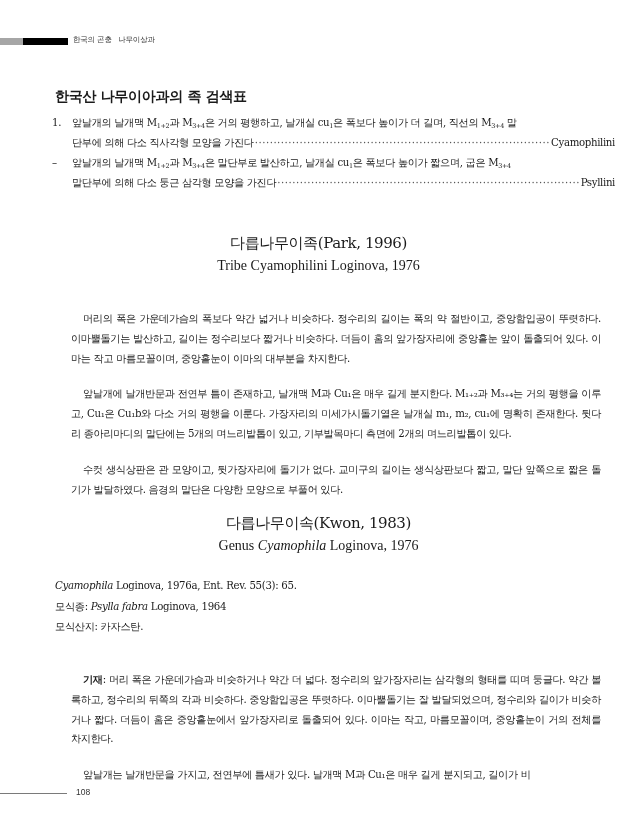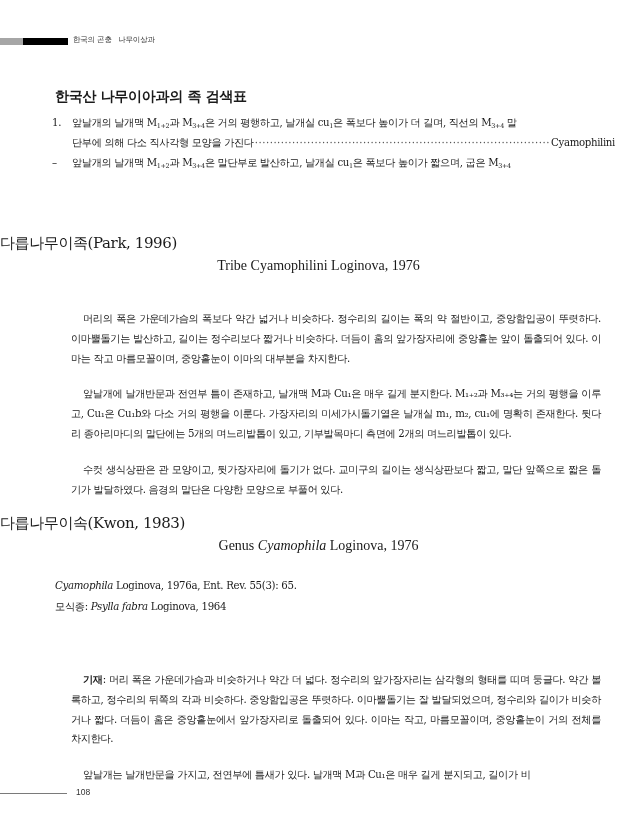--- a/index.html
+++ b/index.html
@@ -11,21 +11,21 @@
               font-size: 7.5px; color: #333; white-space: pre; letter-spacing: -0.2px; }
   .key-title { position: absolute; left: 55px; top: 88px; font-family: "DejaVu Sans", "Liberation Sans", sans-serif;
                font-weight: bold; font-size: 14px; letter-spacing: -0.3px; }
   .key { position: absolute; left: 52px; top: 113px; width: 563px; font-size: 10.2px; line-height: 20px; letter-spacing: -0.35px; }
   .key-row { position: relative; padding-left: 20px; white-space: nowrap; }
   .key-row .num { position: absolute; left: 0; top: 0; }
   .key-row .lead { display: flex; align-items: baseline; }
   .key-row .dots { flex: 1; overflow: hidden; white-space: nowrap; color: #555; letter-spacing: 0.5px; margin: 0 1px; }
   .key-row .dots::before { content: "································································································································"; }
   sub { font-size: 6.5px; vertical-align: -2px; line-height: 0; }
-  .heading-ko { position: absolute; left: 0; width: 637px; text-align: left; font-size: 15px; letter-spacing: -0.4px; }
+  .heading-ko { position: absolute; left: 0; width: 637px; text-align: center; font-size: 15px; letter-spacing: -0.4px; }
   .heading-en { position: absolute; left: 0; width: 637px; text-align: center; font-size: 14px; font-family: "Liberation Serif", serif; }
   .para { position: absolute; left: 55px; width: 562px; font-size: 10.2px; line-height: 19.8px; letter-spacing: -0.35px; text-align: justify; }
   .para p { margin: 16px; text-indent: 12px; }
   .refs { position: absolute; left: 55px; top: 576px; font-size: 10.2px; line-height: 20.5px; letter-spacing: -0.3px; }
   .refs div { white-space: nowrap; }
   em, i { font-style: italic; }
   .bold { font-weight: bold; font-family: Liberation Sans, sans-serif; }
   .ftr-line { position: absolute; left: 0; top: 793px; width: 67px; height: 1px; background: #7a7a7a; }
   .ftr-num { position: absolute; left: 76px; top: 787px; font-family: "Liberation Sans", sans-serif; font-size: 8.5px; color: #333; }
 </style>
@@ -44,38 +44,44 @@
     <div><span>앞날개의 날개맥 M</span><sub>1+2</sub><span>과 M</span><sub>3+4</sub><span>은 거의 평행하고, 날개실 cu</span><sub>1</sub><span>은 폭보다 높이가 더 길며, 직선의 M</span><sub>3+4</sub><span> 말</span></div>
     <div class="lead">
         <span>단부에 의해 다소 직사각형 모양을 가진다</span>
         <span class="dots"></span>
         <span>Cyamophilini</span>
       </div>
   </div>
   <div class="key-row">
     <span class="num">–</span>
     <div><span>앞날개의 날개맥 M</span><sub>1+2</sub><span>과 M</span><sub>3+4</sub><span>은 말단부로 발산하고, 날개실 cu</span><sub>1</sub><span>은 폭보다 높이가 짧으며, 굽은 M</span><sub>3+4</sub></div>
+    <div class="lead">
+        <span>말단부에 의해 다소 둥근 삼각형 모양을 가진다</span>
+        <span class="dots"></span>
+        <span>Psyllini</span>
+      </div>
   </div>
 </div>
 
 <div class="heading-ko" style="top:234px;">다릅나무이족(Park, 1996)</div>
 <div class="heading-en" style="top:258px;">Tribe Cyamophilini Loginova, 1976</div>
 
 <div class="para" style="top:293px;">
   <p>머리의 폭은 가운데가슴의 폭보다 약간 넓거나 비슷하다. 정수리의 길이는 폭의 약 절반이고, 중앙함입공이 뚜렷하다. 이마뿔돌기는 발산하고, 길이는 정수리보다 짧거나 비슷하다. 더듬이 홈의 앞가장자리에 중앙홑눈 앞이 돌출되어 있다. 이마는 작고 마름모꼴이며, 중앙홑눈이 이마의 대부분을 차지한다.</p>
   <p>앞날개에 날개반문과 전연부 틈이 존재하고, 날개맥 M과 Cu₁은 매우 길게 분지한다. M₁₊₂과 M₃₊₄는 거의 평행을 이루고, Cu₁은 Cu₁b와 다소 거의 평행을 이룬다. 가장자리의 미세가시돌기열은 날개실 m₁, m₂, cu₁에 명확히 존재한다. 뒷다리 종아리마디의 말단에는 5개의 며느리발톱이 있고, 기부발목마디 측면에 2개의 며느리발톱이 있다.</p>
   <p>수컷 생식상판은 관 모양이고, 뒷가장자리에 돌기가 없다. 교미구의 길이는 생식상판보다 짧고, 말단 앞쪽으로 짧은 돌기가 발달하였다. 음경의 말단은 다양한 모양으로 부풀어 있다.</p>
 </div>
 
 <div class="heading-ko" style="top:514px;">다릅나무이속(Kwon, 1983)</div>
 <div class="heading-en" style="top:538px;"><span>Genus </span><i>Cyamophila</i><span> Loginova, 1976</span></div>
 
 <div class="refs">
   <div><i>Cyamophila</i><span> Loginova, 1976a, Ent. Rev. 55(3): 65.</span></div>
   <div><span>모식종: </span><i>Psylla fabra</i><span> Loginova, 1964</span></div>
+  <div>모식산지: 카자스탄.</div>
 </div>
 
 <div class="para" style="top:654px;">
   <p><span class="bold">기재</span><span>: 머리 폭은 가운데가슴과 비슷하거나 약간 더 넓다. 정수리의 앞가장자리는 삼각형의 형태를 띠며 둥글다. 약간 볼록하고, 정수리의 뒤쪽의 각과 비슷하다. 중앙함입공은 뚜렷하다. 이마뿔돌기는 잘 발달되었으며, 정수리와 길이가 비슷하거나 짧다. 더듬이 홈은 중앙홑눈에서 앞가장자리로 돌출되어 있다. 이마는 작고, 마름모꼴이며, 중앙홑눈이 거의 전체를 차지한다.</span></p>
   <p>앞날개는 날개반문을 가지고, 전연부에 틈새가 있다. 날개맥 M과 Cu₁은 매우 길게 분지되고, 길이가 비</p>
 </div>
 
 <div class="ftr-line"></div>
 <div class="ftr-num">108</div>
 

